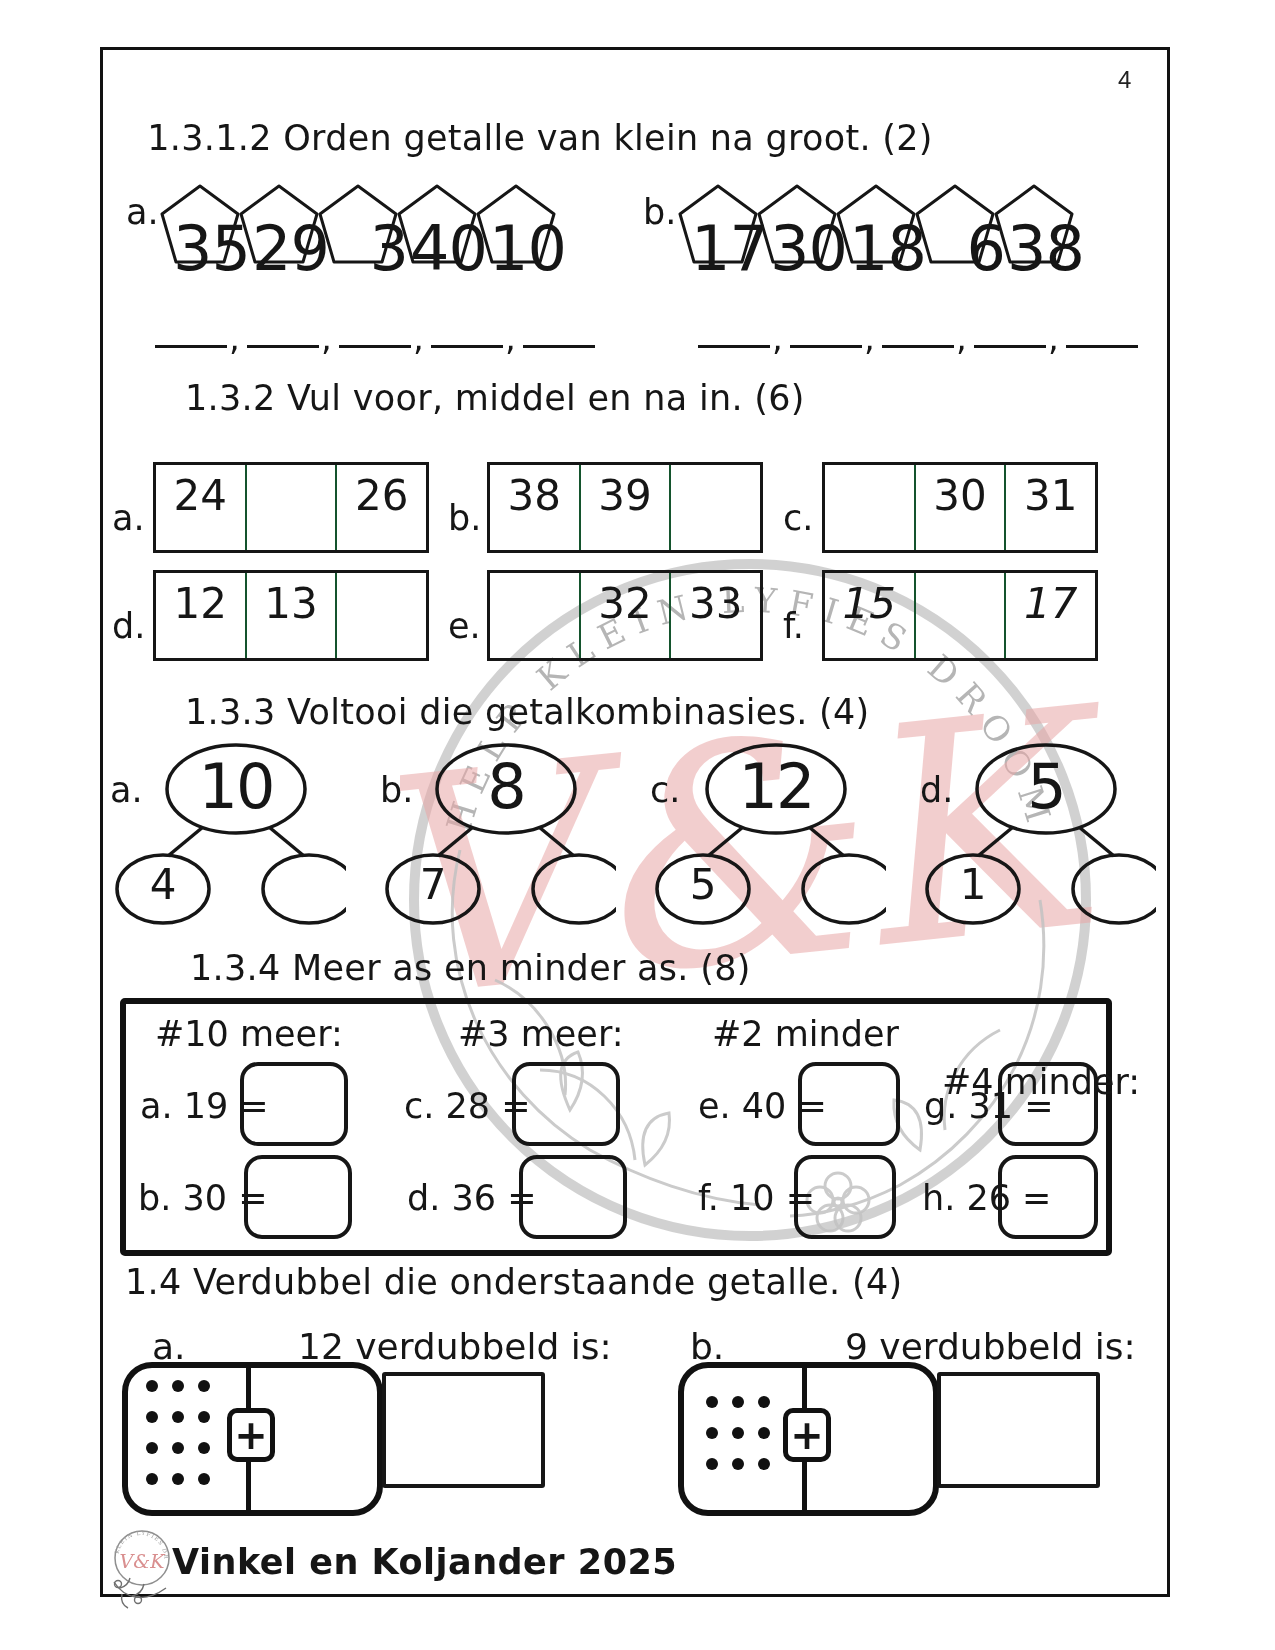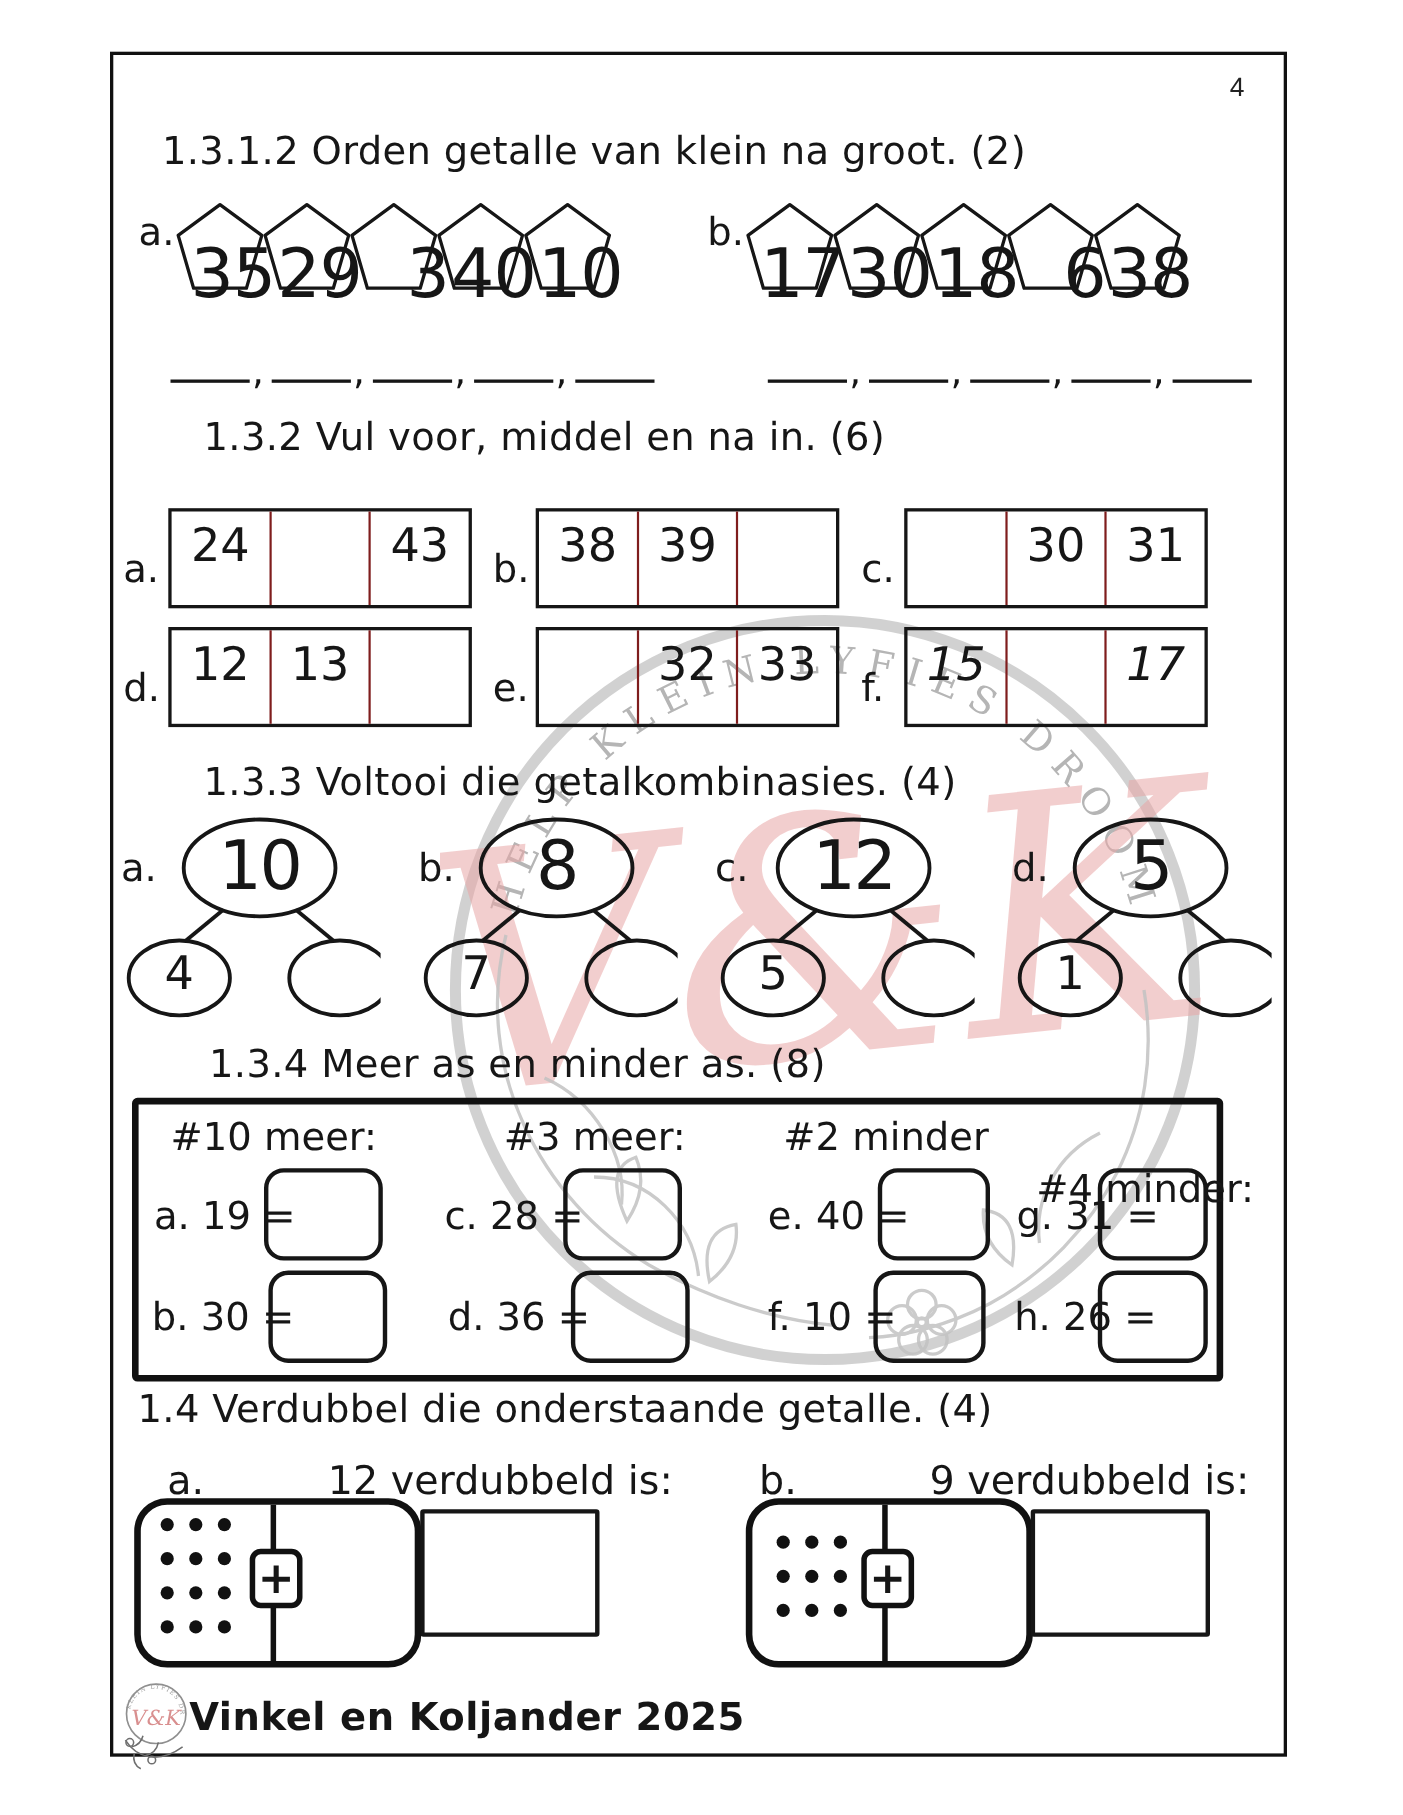--- a/index.html
+++ b/index.html
@@ -19,21 +19,21 @@
               font-size:62px;letter-spacing:-1px;}
   .rowlabel{position:absolute;font-size:35px;}
   
   .blankrow{position:absolute;display:flex;align-items:flex-end;height:40px;}
   .blank{display:inline-block;width:72px;height:30px;border-bottom:3px solid #161616;}
   .comma{display:inline-block;width:18px;font-size:34px;line-height:20px;text-align:left;
          padding-left:2px;}
   
   .ntable{position:absolute;width:270px;height:85px;border:3px solid #161616;
           display:flex;background:transparent;}
-  .ntable .cell{flex:1;border-right:2px solid #7f1d1d;display:flex;justify-content:center;
+  .ntable .cell{flex:1;border-right:2px solid #14532d;display:flex;justify-content:center;
                 align-items:flex-start;padding-top:6px;font-size:42px;}
   .ntable .cell:last-child{border-right:none;}
   .tlabel{position:absolute;font-size:35px;}
   
   .bond{position:absolute;width:270px;height:190px;}
   .bond svg{position:absolute;left:30px;top:0;}
   .bond .blabel{position:absolute;left:34px;top:28px;font-size:35px;}
   .bond .whole{position:absolute;left:90px;top:8px;width:140px;text-align:center;
                font-size:62px;letter-spacing:-2px;}
   .bond .pleft{position:absolute;left:42px;top:118px;width:90px;text-align:center;
@@ -191,21 +191,21 @@
       <span class="comma">,</span>
     <span class="blank"></span>
   </div>
 
   <div class="h" style="left:185px;top:378px;">1.3.2 Vul voor, middel en na in. (6)</div>
 
   <span class="tlabel" style="left:112px;top:498px;">a.</span>
   <div class="ntable" style="left:153px;top:462px;">
     <div class="cell">24</div>
     <div class="cell"></div>
-    <div class="cell">43</div>
+    <div class="cell">26</div>
   </div>
   <span class="tlabel" style="left:448px;top:498px;">b.</span>
   <div class="ntable" style="left:487px;top:462px;">
     <div class="cell">38</div>
     <div class="cell">39</div>
     <div class="cell"></div>
   </div>
   <span class="tlabel" style="left:783px;top:498px;">c.</span>
   <div class="ntable" style="left:822px;top:462px;">
     <div class="cell"></div>

